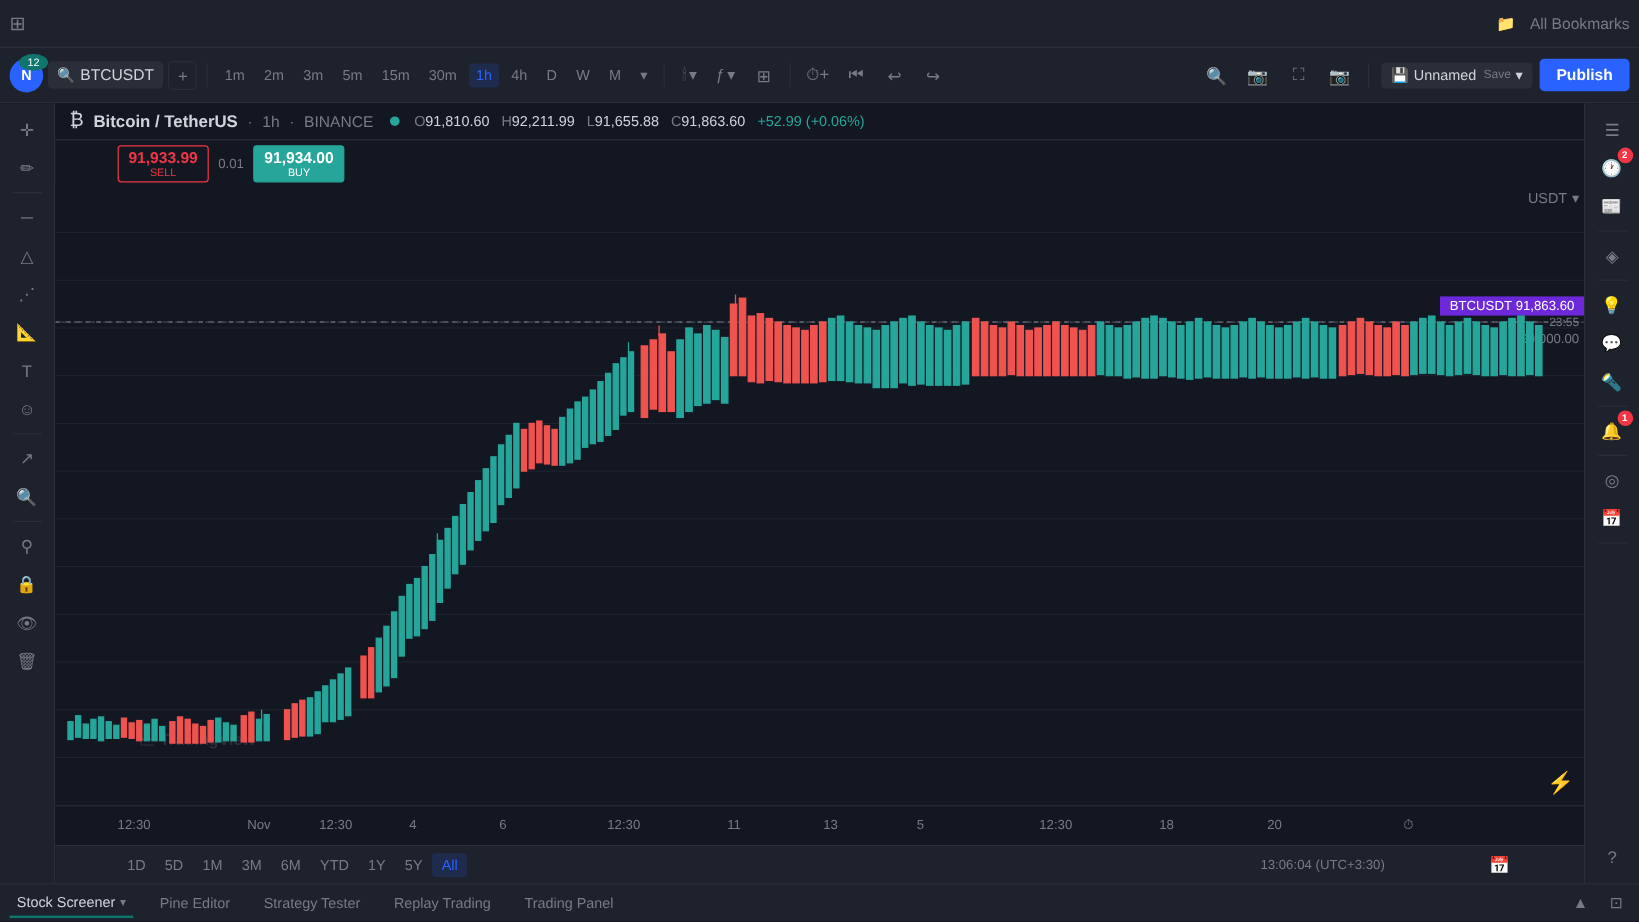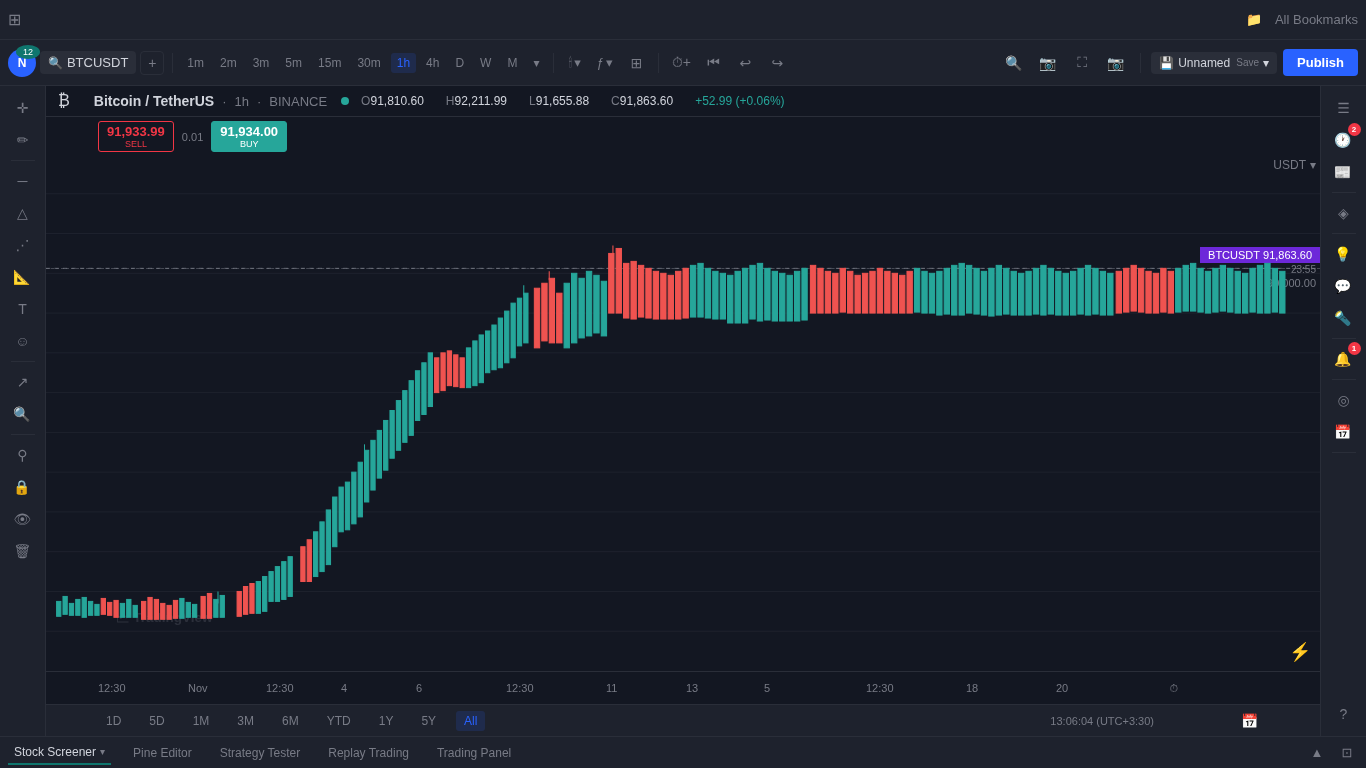--- a/index.html
+++ b/index.html
@@ -34,21 +34,21 @@
     
     .left-toolbar { width: 46px; background: #1e222d; border-right: 1px solid #2a2e39; display: flex; flex-direction: column; align-items: center; padding: 8px 0; gap: 4px; flex-shrink: 0; }
     .lt-btn { width: 28px; height: 28px; display: flex; align-items: center; justify-content: center; cursor: pointer; border-radius: 4px; color: #787b86; font-size: 14px; }
     .lt-separator { width: 24px; height: 1px; background: #2a2e39; margin: 2px 0; }
 
     
     .chart-wrapper { flex: 1; display: flex; flex-direction: column; overflow: hidden; position: relative; }
     .chart-header { padding: 6px 12px; display: flex; align-items: center; gap: 12px; background: #131722; border-bottom: 1px solid #2a2e39; }
     .symbol-info { display: flex; align-items: center; gap: 8px; }
     .exchange-badge { width: 8px; height: 8px; border-radius: 50%; background: #26a69a; display: inline-block; margin-left: 6px; }
-    .ohlc-data { display: flex; gap: 22px; font-size: 12px; color: #787b86; }
+    .ohlc-data { display: flex; gap: 10px; font-size: 12px; color: #787b86; }
     .price-change-pos { color: #26a69a; font-size: 12px; }
 
     
     .price-inputs { display: flex; align-items: center; gap: 8px; padding: 4px 8px 2px 52px; }
     .sell-box { border: 1px solid #f23645; border-radius: 3px; padding: 2px 8px; text-align: center; }
     .sell-label { font-size: 9px; color: #f23645; }
     .sell-price { font-size: 13px; color: #f23645; font-weight: 600; }
     .spread { font-size: 11px; color: #787b86; }
     .buy-box { border: 1px solid #26a69a; border-radius: 3px; padding: 2px 8px; text-align: center; background: #26a69a; }
     .buy-label { font-size: 9px; color: white; }
@@ -63,21 +63,21 @@
     .rp-btn { width: 28px; height: 28px; display: flex; align-items: center; justify-content: center; cursor: pointer; border-radius: 4px; color: #787b86; font-size: 14px; position: relative; }
     .rp-badge { position: absolute; top: -3px; right: -3px; background: #f23645; border-radius: 50%; width: 13px; height: 13px; font-size: 8px; display: flex; align-items: center; justify-content: center; color: white; font-weight: bold; }
     .rp-separator { width: 24px; height: 1px; background: #2a2e39; margin: 2px 0; }
 
     
     .time-bar { height: 26px; background: #131722; border-top: 1px solid #2a2e39; display: flex; align-items: center; padding: 16px 52px; font-size: 11px; color: #787b86; gap: 40px; flex-shrink: 0; position: relative; }
     .time-bar-right { margin-left: auto; display: flex; align-items: center; }
 
     
     .range-selector { height: 32px; background: #1e222d; border-top: 1px solid #2a2e39; display: flex; align-items: center; padding: 0 52px; gap: 2px; flex-shrink: 0; justify-content: space-between; }
-    .range-btns { display: flex; gap: 12px; }
+    .range-btns { display: flex; gap: 0; }
     .range-btn { padding: 3px 8px; border-radius: 3px; font-size: 12px; color: #787b86; cursor: pointer; background: transparent; border: none; }
     .range-btn.active { color: #2962ff; background: rgba(41,98,255,0.15); }
     .timestamp { font-size: 11px; color: #787b86; margin-left: auto; margin-right: 80px; }
 
     
     .bottom-toolbar { height: 32px; background: #1e222d; border-top: 1px solid #2a2e39; display: flex; align-items: center; padding: 0 8px; gap: 16px; flex-shrink: 0; }
     .bottom-tab { font-size: 12px; color: #787b86; cursor: pointer; padding: 4px 6px; display: flex; align-items: center; gap: 4px; }
     .bottom-tab.active { color: #d1d4dc; border-bottom: 2px solid #0f766e; }
     .bottom-tab-arrow { font-size: 10px; color: #787b86; }
     .bottom-right { margin-left: auto; display: flex; gap: 8px; align-items: center; }
@@ -194,21 +194,21 @@
     <div class="lt-btn">🔒</div>
     <div class="lt-btn">👁</div>
     <div class="lt-btn">🗑</div>
   </div>
 
   <div class="chart-wrapper">
 
     <div class="chart-header">
       <div class="symbol-info">
         <span>₿</span>
-        <span style="font-size:14px; font-weight:600; color:#d1d4dc;margin-left:16px;">Bitcoin / TetherUS</span>
+        <span style="font-size:14px; font-weight:600; color:#d1d4dc;">Bitcoin / TetherUS</span>
         <span style="color:#787b86; font-size:13px;">·</span>
         <span style="color:#787b86; font-size:13px;">1h</span>
         <span style="color:#787b86; font-size:13px;">·</span>
         <span style="color:#787b86; font-size:13px;">BINANCE</span>
         <span class="exchange-badge"></span>
       </div>
       <div class="ohlc-data">
         <span>O<span style="color:#d1d4dc;">91,810.60</span></span>
         <span>H<span style="color:#d1d4dc;">92,211.99</span></span>
         <span>L<span style="color:#d1d4dc;">91,655.88</span></span>
@@ -502,21 +502,21 @@
         </g>
         <g stroke="#ef5350" stroke-width="1">
           <line x1="534" y1="92" x2="534" y2="102"></line>
           <line x1="474" y1="118" x2="474" y2="127"></line>
         </g>
       </svg>
     </div>
 
     <div class="time-bar">
       <span style="position:absolute; left:52px;">12:30</span>
-      <span style="position:absolute; left:142px;">Nov</span>
+      <span style="position:absolute; left:160px;">Nov</span>
       <span style="position:absolute; left:220px;">12:30</span>
       <span style="position:absolute; left:295px;">4</span>
       <span style="position:absolute; left:370px;">6</span>
       <span style="position:absolute; left:460px;">12:30</span>
       <span style="position:absolute; left:560px;">11</span>
       <span style="position:absolute; left:640px;">13</span>
       <span style="position:absolute; left:718px;">5</span>
       <span style="position:absolute; left:820px;">12:30</span>
       <span style="position:absolute; left:920px;">18</span>
       <span style="position:absolute; left:1010px;">20</span>

